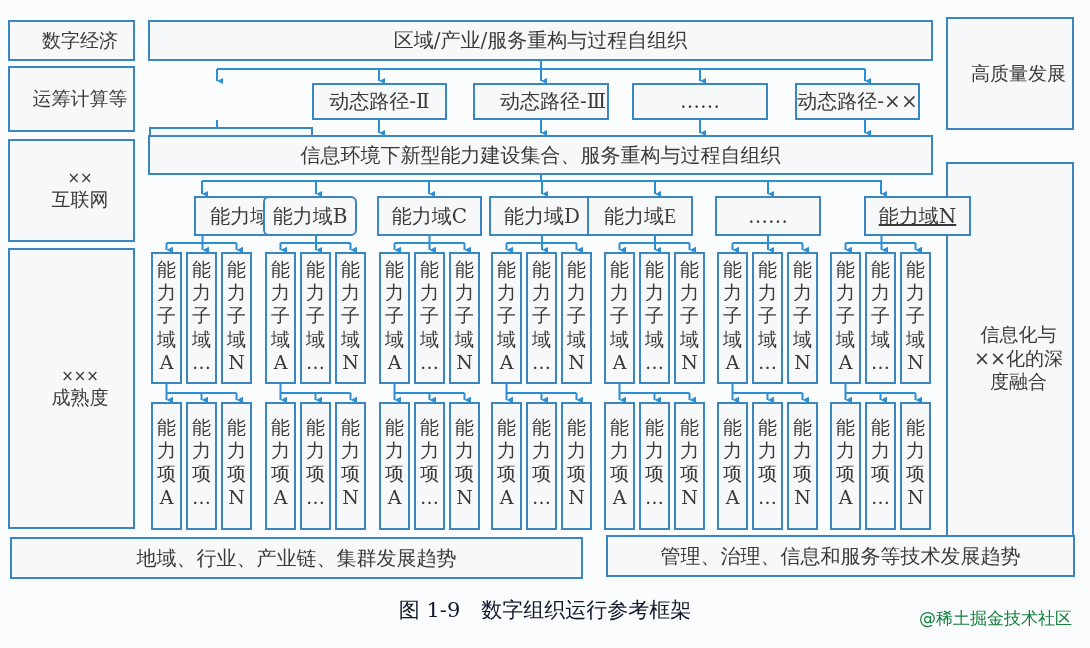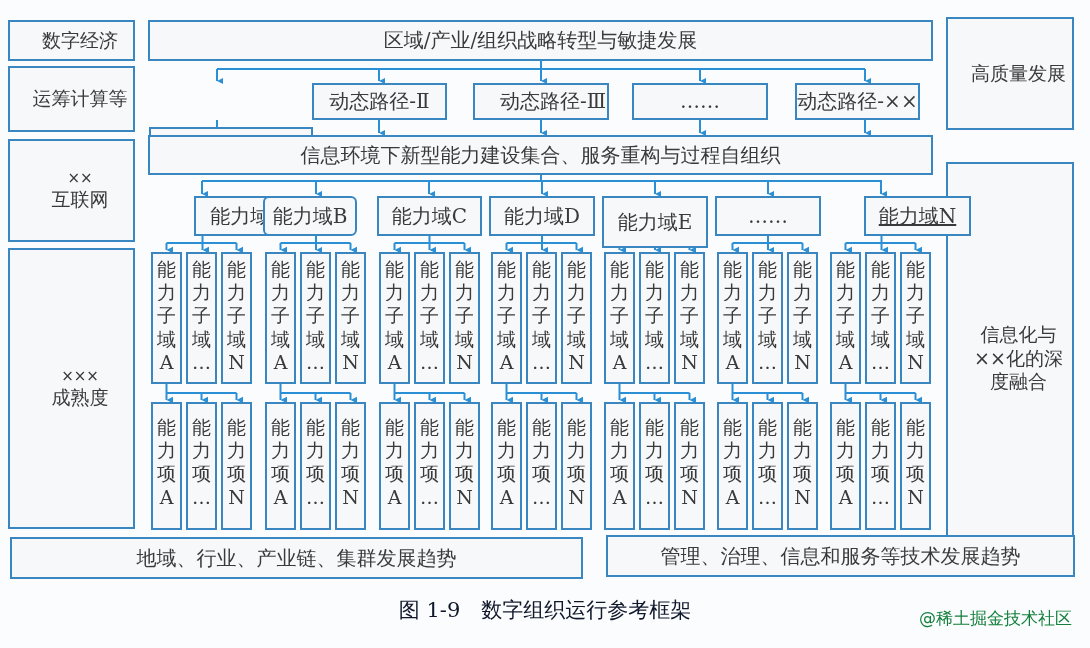--- a/index.html
+++ b/index.html
@@ -136,21 +136,21 @@
       <line x1="915.5" y1="243" x2="915.5" y2="250" marker-end="url(#ah)"></line>
       <line x1="845.5" y1="384" x2="845.5" y2="393"></line>
       <line x1="845.5" y1="393" x2="915.5" y2="393"></line>
       <line x1="845.5" y1="393" x2="845.5" y2="400" marker-end="url(#ah)"></line>
       <line x1="880.5" y1="393" x2="880.5" y2="400" marker-end="url(#ah)"></line>
       <line x1="915.5" y1="393" x2="915.5" y2="400" marker-end="url(#ah)"></line>
     </g>
 </svg>
 
 <div class="box" style="left:148px;top:20px;width:785px;height:41px;">
-  <span>区域/产业/组织战略转型与敏捷发展</span>
+  <span>区域/产业/服务重构与过程自组织</span>
   </div>
 
 <div class="box" style="left:149px;top:83px;width:164px;height:37px;margin-top:44px;">
     <span>动态路径-Ⅰ</span>
   </div>
 <div class="box" style="left:312px;top:83px;width:135px;height:37px;">
     <span>动态路径-Ⅱ</span>
   </div>
 <div class="box" style="left:473px;top:83px;width:136px;height:37px;padding-left:24px;">
     <span>动态路径-Ⅲ</span>
@@ -328,21 +328,21 @@
       <span>子</span>
       <span>域</span>
       <span>N</span>
     </div>
     <div class="box vbox" style="left: 561px; top: 402px; width: 31px; height: 128px; padding-top: 12px;">
       <span>能</span>
       <span>力</span>
       <span>项</span>
       <span>N</span>
     </div>
-    <div class="box" style="left: 602px; top: 196px; width: 106px; height: 52px;">
+    <div class="box" style="left: 587px; top: 196px; width: 106px; height: 40px; font-family: Liberation Serif, serif;">
       <span>能力域E</span>
     </div>
     <div class="box vbox" style="left: 604px; top: 252px; width: 31px; height: 132px;">
       <span>能</span>
       <span>力</span>
       <span>子</span>
       <span>域</span>
       <span>A</span>
     </div>
     <div class="box vbox" style="left: 604px; top: 402px; width: 31px; height: 128px; padding-top: 12px;">

